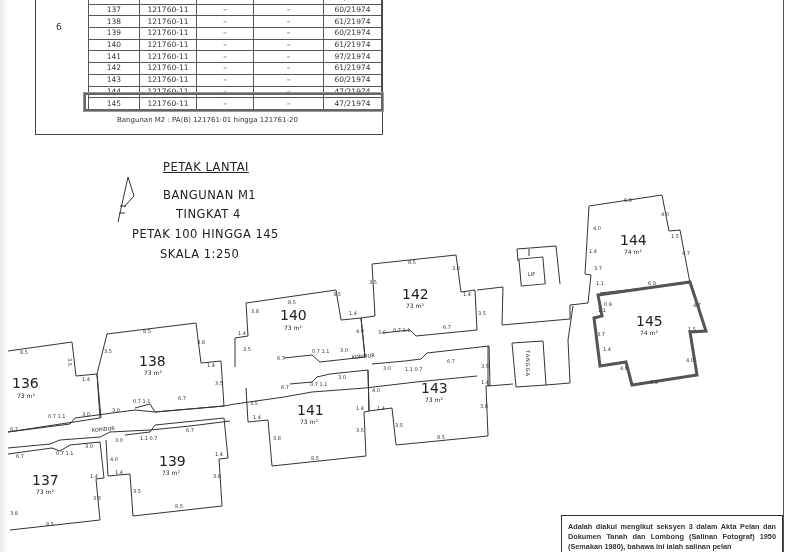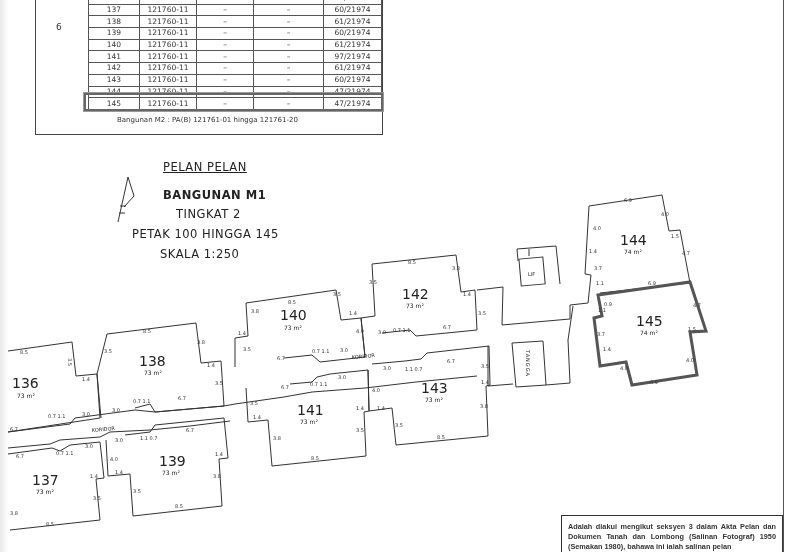--- a/index.html
+++ b/index.html
@@ -14,21 +14,21 @@
   table.lots td.c1{width:50px;}
   table.lots td.c2{width:56px;}
   table.lots td.c3{width:56px;}
   table.lots td.c4{width:69px;}
   table.lots td.c5{width:57px;margin-top:44px;}
   .hl-row{position:absolute;left:84px;top:93px;width:295px;height:14px;border:2px solid #666;box-shadow:0 0 0 1px #999;}
   .note-line{position:absolute;left:117px;top:116px;font-family:"DejaVu Sans",sans-serif;font-size:7px;color:#333;}
   
   .title{position:absolute;font-family:"DejaVu Sans",sans-serif;color:#222;white-space:nowrap;}
   .t-main{left:163px;top:160px;font-size:11.5px;text-decoration:underline;letter-spacing:0.5px;}
-  .t1{left:163px;top:188px;font-size:11.5px;letter-spacing:0.5px;font-weight:bold;}
+  .t1{left:163px;top:188px;font-size:11.5px;letter-spacing:0.5px;}
   .t2{left:176px;top:207px;font-size:11.5px;letter-spacing:0.5px;}
   .t3{left:132px;top:227px;font-size:11.5px;letter-spacing:0.5px;}
   .t4{left:160px;top:247px;font-size:11.5px;letter-spacing:0.5px;text-align:center;}
   svg.plan{position:absolute;left:0;top:0;}
   .stamp{position:absolute;left:561px;top:515px;width:222px;height:40px;border:1px solid #333;border-bottom:none;padding:6px 6px 0 6px;box-sizing:border-box;font-family:"Liberation Sans",sans-serif;font-size:7.3px;font-weight:bold;line-height:10px;color:#333;text-align:justify;}
 </style>
 </head>
 <body>
 
 <div class="page-edge"></div>
@@ -107,23 +107,23 @@
       <td class="c2">121760-11</td>
       <td class="c3">–</td>
       <td class="c4">–</td>
       <td class="c5">47/21974</td>
     </tr>
   </tbody>
 </table>
 <div class="hl-row"></div>
 <div class="note-line">Bangunan M2 : PA(B) 121761-01 hingga 121761-20</div>
 
-<div class="title t-main">PELAN PELAN</div>
+<div class="title t-main">PETAK LANTAI</div>
 <div class="title t1">BANGUNAN M1</div>
-<div class="title t2">TINGKAT 2</div>
+<div class="title t2">TINGKAT 4</div>
 <div class="title t3">PETAK 100 HINGGA 145</div>
 <div class="title t4">SKALA  1:250</div>
 
 <svg class="plan" width="800" height="552" viewBox="0 0 800 552" font-family="DejaVu Sans, sans-serif" fill="none" stroke="#333" stroke-width="1">
 
   <g stroke="#333" stroke-width="1">
     <path d="M128 177 L118 222 M128 177 L134 196 L124 207 M120 206 L126 206 M119 213 L125 213"></path>
   </g>
 
   <g>

